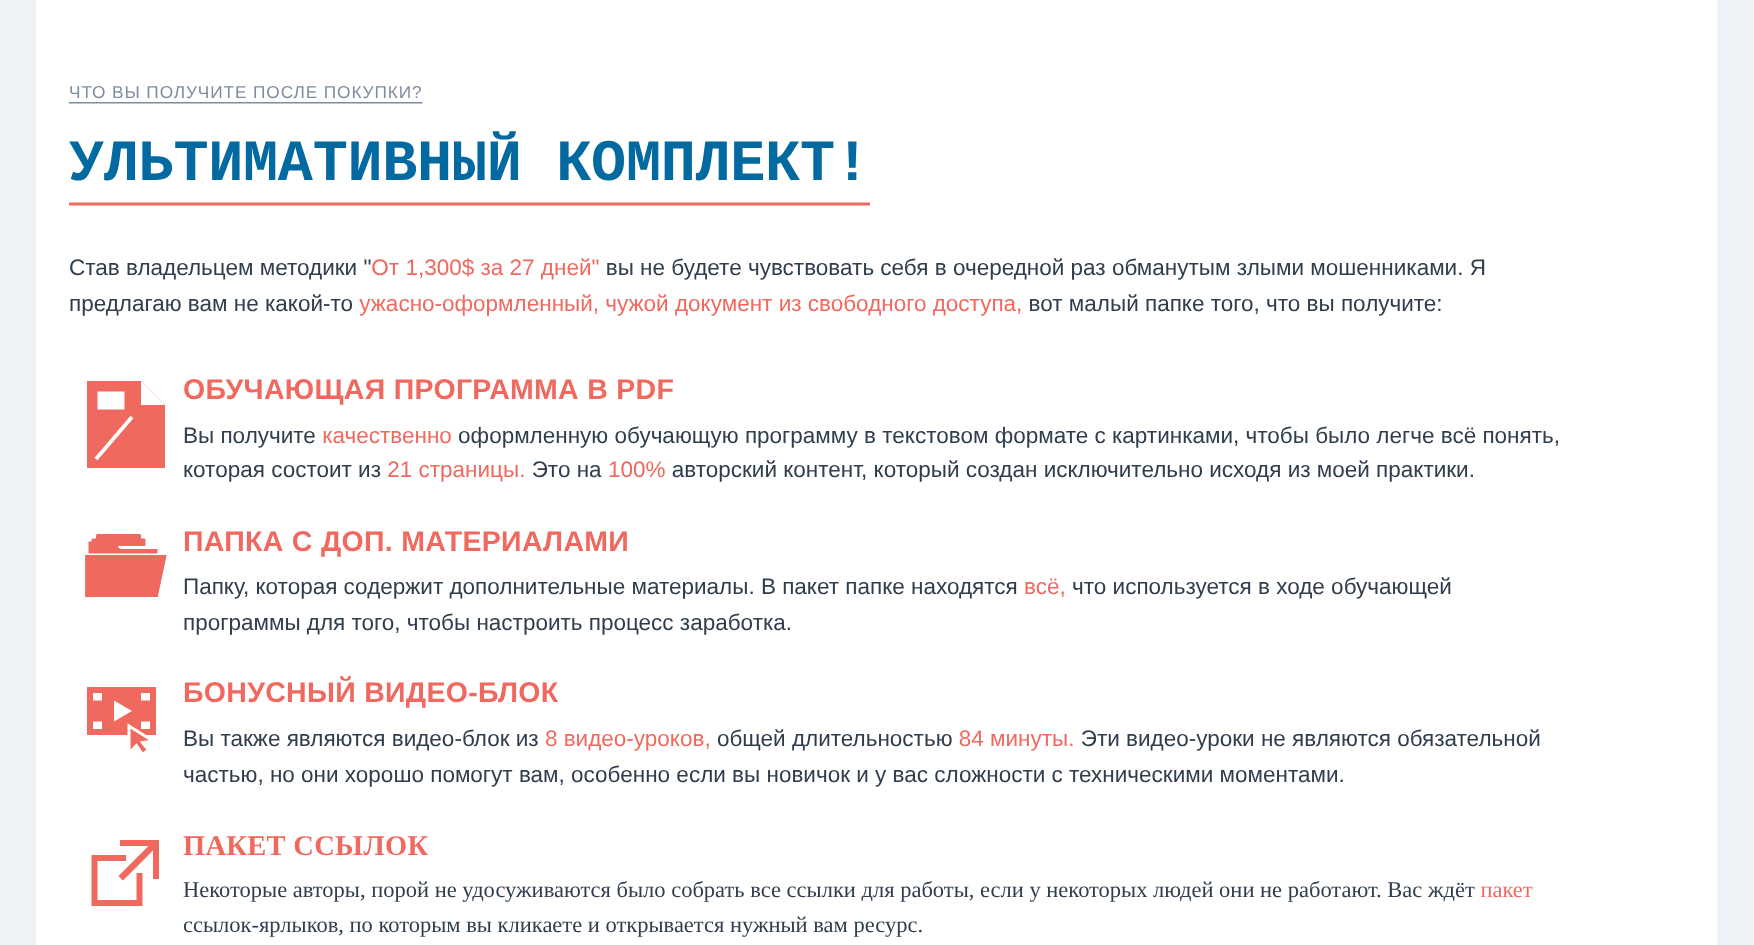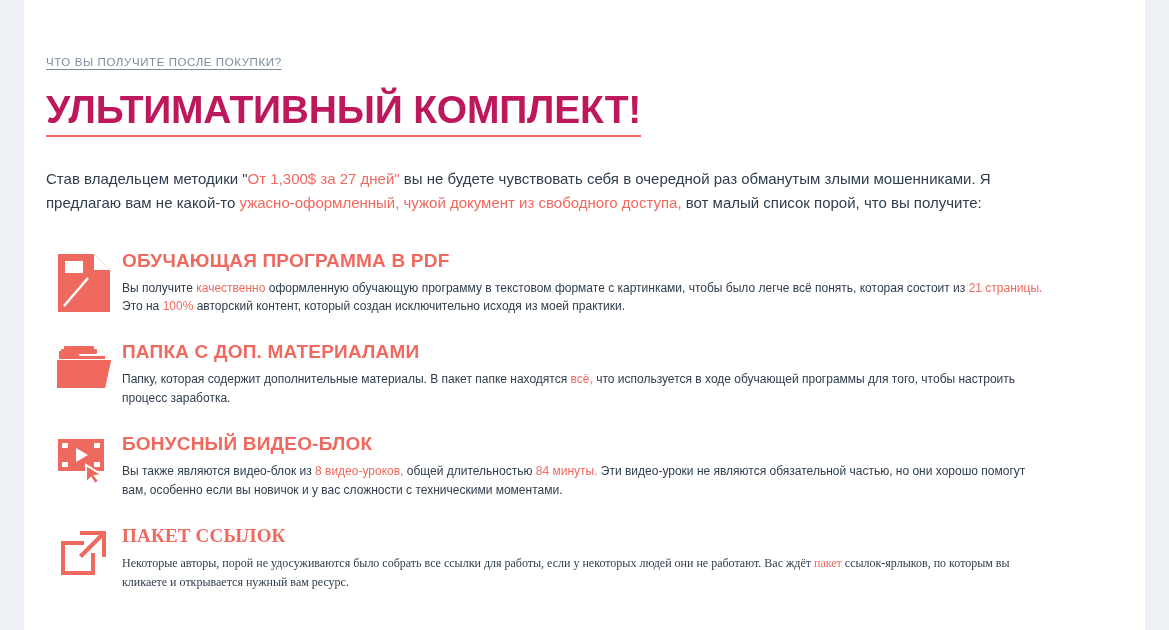--- a/index.html
+++ b/index.html
@@ -49,26 +49,27 @@
     text-decoration: underline;
     text-underline-offset: 3px;
     margin: 0 0 22px 0;
     display: inline-block;
   }
   h1.title {
     margin: 0 0 30px 0;
     font-size: 39px;
     line-height: 1.05;
     font-weight: bold;
-    color: #be185d;
+    color: #0369a1;
     letter-spacing: -0.2px;
     text-transform: uppercase;
     display: inline-block;
     border-bottom: 2px solid #f0695f;
     padding-bottom: 4px;
+    font-family: Liberation Mono, monospace;
   }
   .intro {
     font-size: 15px;
     line-height: 1.62;
     color: #2f3d4d;
     margin: 0 0 34px 0;
     max-width: 1092px;
   }
   .hl {
     color: #f0695f;
@@ -97,21 +98,21 @@
   }
   .feat-title {
     font-size: 19px;
     font-weight: bold;
     color: #f0695f;
     text-transform: uppercase;
     letter-spacing: 0.2px;
     margin: 0 0 7px 0;
   }
   .feat-text {
-    font-size: 12px;
+    font-size: 15px;
     line-height: 1.58;
     color: #2f3d4d;
     margin: 0;
     max-width: 1040px;
   }
   svg { display: block; }
 </style>
 </head>
 <body>
 
@@ -122,21 +123,21 @@
 
   <div>
     <span class="eyebrow">ЧТО ВЫ ПОЛУЧИТЕ ПОСЛЕ ПОКУПКИ?</span>
   </div>
 
   <div>
     <h1 class="title">УЛЬТИМАТИВНЫЙ КОМПЛЕКТ!</h1>
   </div>
 
   <p class="intro">
-    <span>Став владельцем методики "</span><span class="hl">От 1,300$ за 27 дней"</span><span> вы не будете чувствовать себя в очередной раз обманутым злыми мошенниками. Я предлагаю вам не какой-то </span><span class="hl">ужасно-оформленный, чужой документ из свободного доступа,</span><span> вот малый список порой, что вы получите:</span>
+    <span>Став владельцем методики "</span><span class="hl">От 1,300$ за 27 дней"</span><span> вы не будете чувствовать себя в очередной раз обманутым злыми мошенниками. Я предлагаю вам не какой-то </span><span class="hl">ужасно-оформленный, чужой документ из свободного доступа,</span><span> вот малый папке того, что вы получите:</span>
   </p>
 
   <div class="features">
 
     <div class="feature">
       <div class="feat-icon">
         <svg width="56" height="62" viewBox="0 0 56 62">
           <path d="M2 2 H38 L54 18 V60 H2 Z" fill="#f0695f"></path>
           <path d="M38 2 L54 18 H38 Z" fill="#ffffff"></path>
           <rect x="9" y="9" width="18" height="12" fill="#ffffff"></rect>

